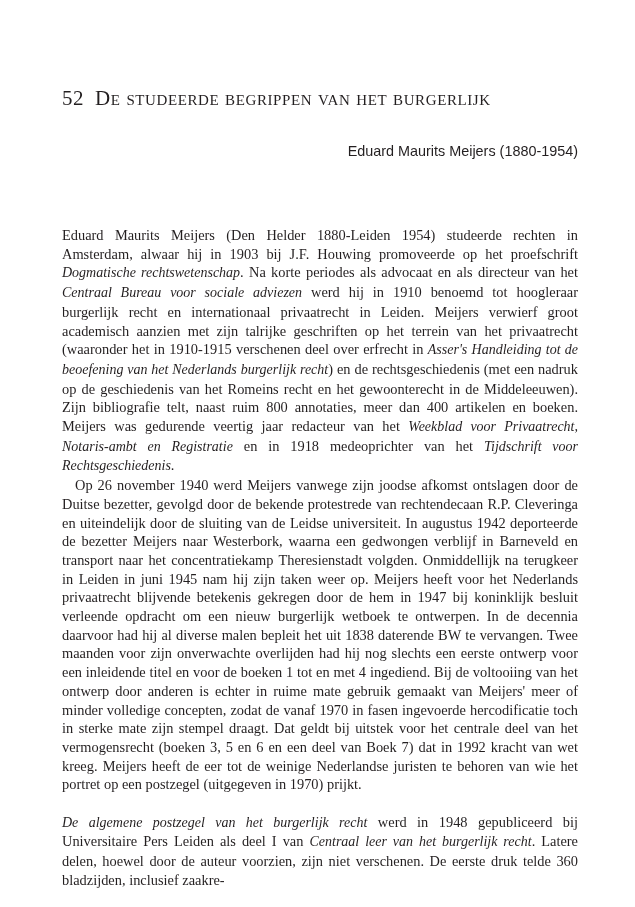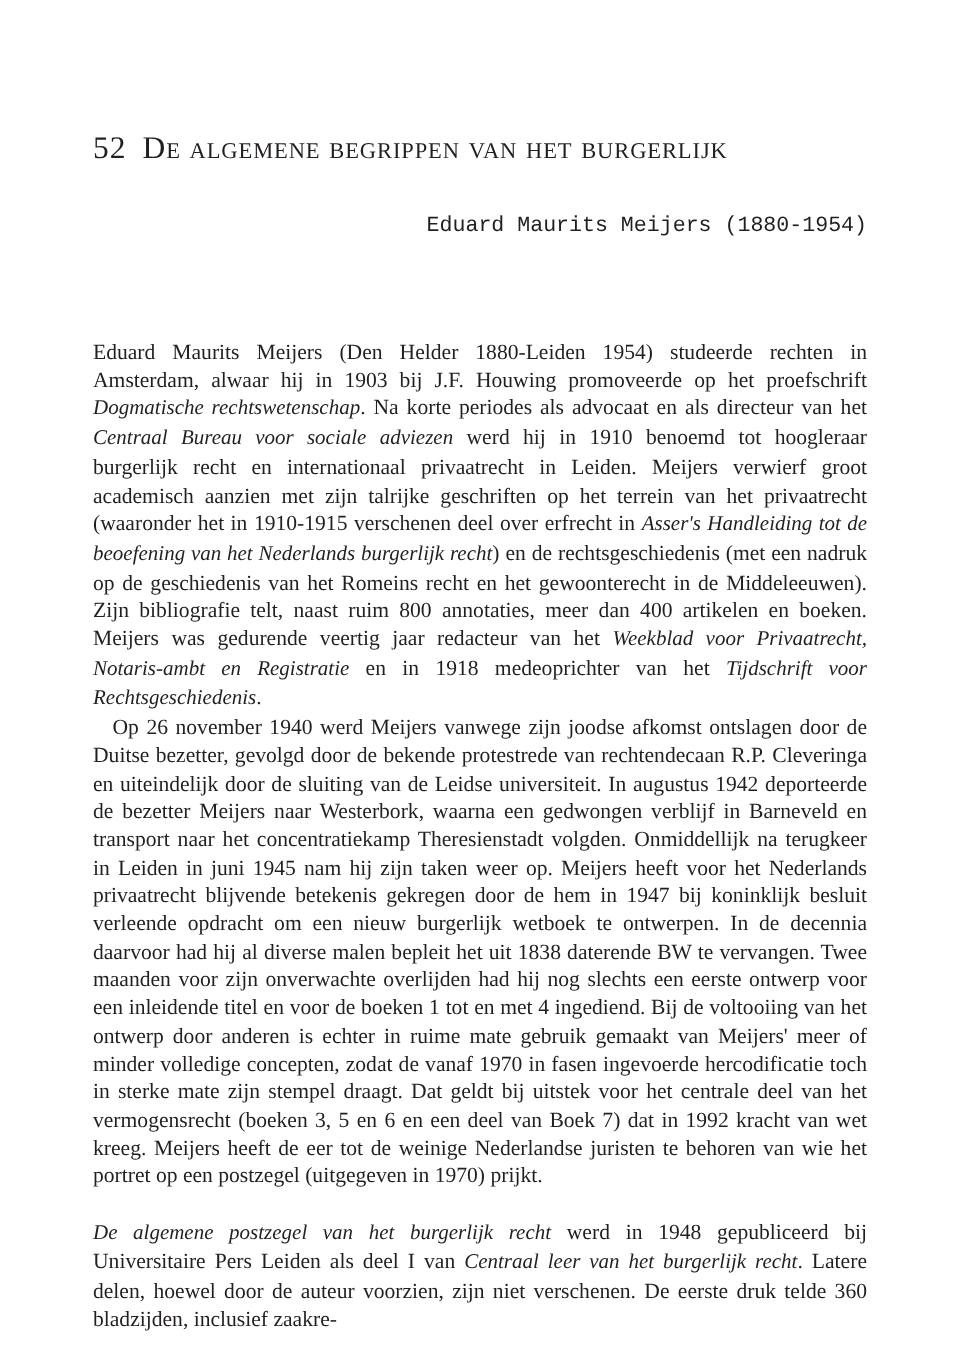--- a/index.html
+++ b/index.html
@@ -13,41 +13,41 @@
     font-family: "Liberation Serif", serif;
     font-size: 21px; line-height: 24px; letter-spacing: 0.6px;
   }
   .heading .num { position: absolute; left: 0; top: 0; }
   .heading .title {
     position: absolute; left: 33px; top: 0; width: 480px;
     font-variant: small-caps;
   }
   .author {
     position: absolute; right: 57px; top: 142px;
-    font-family: Liberation Mono, monospace;
+    font-family: Liberation Sans, sans-serif;
     font-size: 14.4px; line-height: 18px;
   }
   .body-text {
     position: absolute; left: 62px; top: 226px; width: 516px;
     font-family: "Liberation Serif", serif;
     font-size: 14.4px; line-height: 18.7px;
     text-align: justify; hyphens: manual;
   }
   .body-text p { margin: 0; }
   .body-text p.indent { text-indent: 13px; }
   .body-text p.gap { margin-top: 18.7px; }
   .body-text i { font-style: italic; font-size: 14px; }
 </style>
 </head>
 <body>
 
 <div class="heading">
   <span class="num">52</span>
   <div class="title">
-    <div>De algemene begrippen van het burgerlijk</div>
+    <div>De studeerde begrippen van het burgerlijk</div>
   </div>
 </div>
 
 <div class="author">Eduard Maurits Meijers (1880-1954)</div>
 
 <div class="body-text">
   <p><span>Eduard Maurits Meijers (Den Helder 1880-Leiden 1954) studeerde rechten in Amsterdam, alwaar hij in 1903 bij J.F. Houwing promoveerde op het proefschrift </span><i>Dogmatische rechtswetenschap</i><span>. Na korte periodes als advocaat en als directeur van het </span><i>Centraal Bureau voor sociale adviezen</i><span> werd hij in 1910 benoemd tot hoogleraar burgerlijk recht en internationaal privaatrecht in Leiden. Meijers verwierf groot academisch aanzien met zijn talrijke geschriften op het terrein van het privaatrecht (waaronder het in 1910-1915 verschenen deel over erfrecht in </span><i>Asser's Handleiding tot de beoefening van het Nederlands burgerlijk recht</i><span>) en de rechtsgeschiedenis (met een nadruk op de geschiedenis van het Romeins recht en het gewoonterecht in de Middeleeuwen). Zijn bibliografie telt, naast ruim 800 annotaties, meer dan 400 artikelen en boeken. Meijers was gedurende veertig jaar redacteur van het </span><i>Weekblad voor Privaatrecht, Notaris-ambt en Registratie</i><span> en in 1918 medeoprichter van het </span><i>Tijdschrift voor Rechtsgeschiedenis</i><span>.</span></p>
   <p class="indent"><span>Op 26 november 1940 werd Meijers vanwege zijn joodse afkomst ontslagen door de Duitse bezetter, gevolgd door de bekende protestrede van rechtendecaan R.P. Cleveringa en uiteindelijk door de sluiting van de Leidse universiteit. In augustus 1942 deporteerde de bezetter Meijers naar Westerbork, waarna een gedwongen verblijf in Barneveld en transport naar het concentratiekamp Theresienstadt volgden. Onmiddellijk na terugkeer in Leiden in juni 1945 nam hij zijn taken weer op. Meijers heeft voor het Nederlands privaatrecht blijvende betekenis gekregen door de hem in 1947 bij koninklijk besluit verleende opdracht om een nieuw burgerlijk wetboek te ontwerpen. In de decennia daarvoor had hij al diverse malen bepleit het uit 1838 daterende BW te vervangen. Twee maanden voor zijn onverwachte overlijden had hij nog slechts een eerste ontwerp voor een inleidende titel en voor de boeken 1 tot en met 4 ingediend. Bij de voltooiing van het ontwerp door anderen is echter in ruime mate gebruik gemaakt van Meijers' meer of minder volledige concepten, zodat de vanaf 1970 in fasen ingevoerde hercodificatie toch in sterke mate zijn stempel draagt. Dat geldt bij uitstek voor het centrale deel van het vermogensrecht (boeken 3, 5 en 6 en een deel van Boek 7) dat in 1992 kracht van wet kreeg. Meijers heeft de eer tot de weinige Nederlandse juristen te behoren van wie het portret op een postzegel (uitgegeven in 1970) prijkt.</span></p>
   <p class="gap"><i>De algemene postzegel van het burgerlijk recht</i><span> werd in 1948 gepubliceerd bij Universitaire Pers Leiden als deel I van </span><i>Centraal leer van het burgerlijk recht</i><span>. Latere delen, hoewel door de auteur voorzien, zijn niet verschenen. De eerste druk telde 360 bladzijden, inclusief zaakre-</span></p>
 </div>

